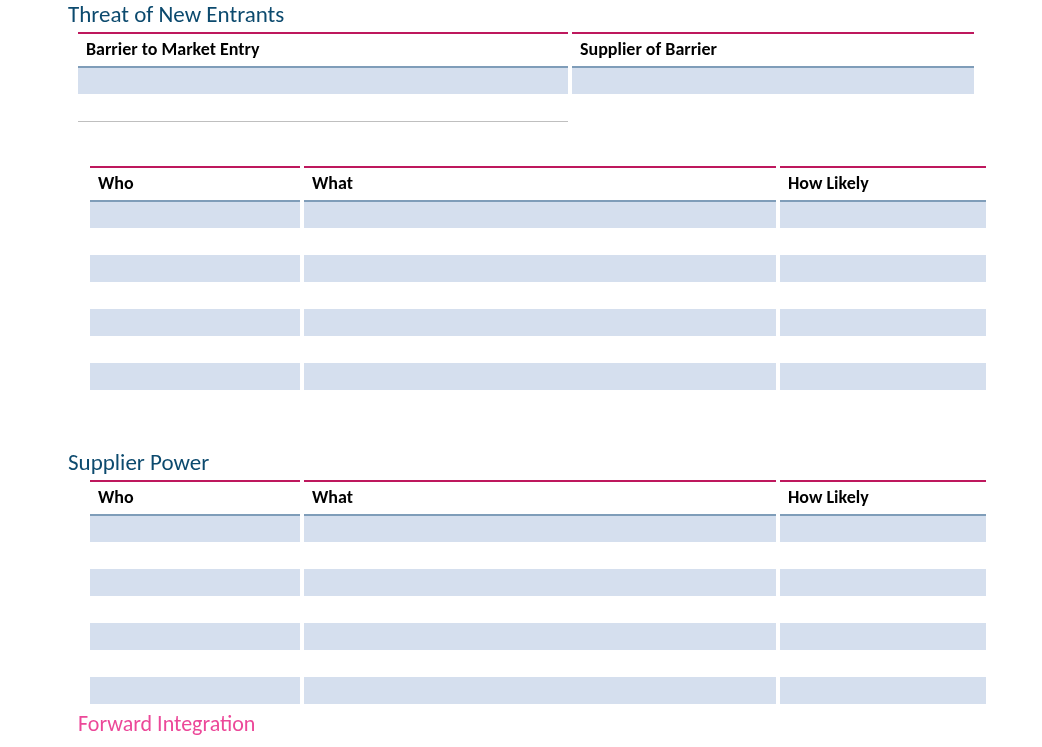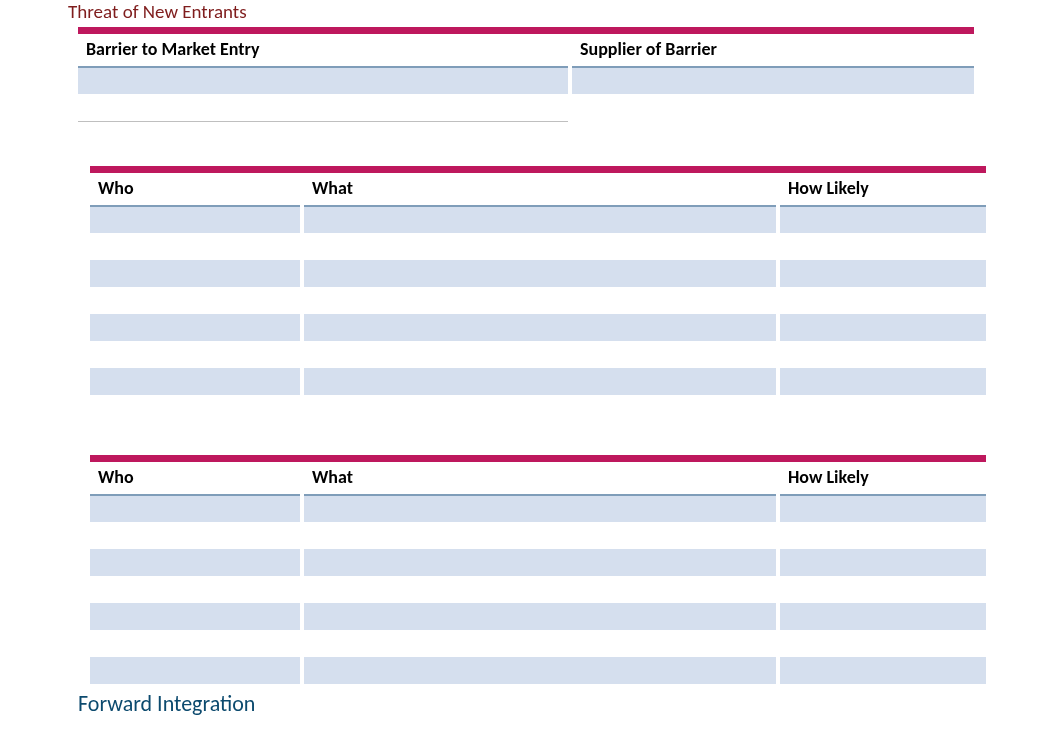--- a/index.html
+++ b/index.html
@@ -8,44 +8,44 @@
     padding: 0;
     background: #fff;
     font-family: Calibri, "Segoe UI", Arial, sans-serif;
     color: #000;
     width: 1042px;
   }
   .page {
     padding: 0 68px 20px 68px;
   }
   .section-heading {
-    color: #7f1d1d;
-    font-size: 19px;
+    color: #0c4a6e;
+    font-size: 23px;
     font-weight: 400;
     margin: 0 0 4px 0;
     padding: 0;
   }
   .subheading {
-    color: #0c4a6e;
+    color: #ec4899;
     font-size: 22px;
     font-weight: 400;
     margin: 6px 0 0 10px;
   }
   table {
     border-collapse: collapse;
     width: 100%;
     table-layout: fixed;
   }
   th {
     text-align: left;
     font-weight: 700;
     font-size: 18px;
     padding: 4px 8px 6px 8px;
     border-bottom: 2px solid #7F9DB9;
-    border-top: 7px solid #be185d;
+    border-top: 2px solid #be185d;
     background: #fff;
   }
   td {
     height: 27px;
     padding: 0 8px;
     font-size: 16px;
   }
   .shaded td { background: #D5DFEE; }
   .plain  td { background: #fff; }
 
@@ -152,20 +152,21 @@
       <tr class="shaded">
         <td></td>
         <td></td>
         <td></td>
       </tr>
     </tbody>
   </table>
 
   <div class="section-gap-lg"></div>
 
+  <h2 class="section-heading">Supplier Power</h2>
 
   <table class="three-table">
     <colgroup>
         <col class="c1">
         <col class="c2">
         <col class="c3">
       </colgroup>
     <thead>
       <tr>
         <th>Who</th>

